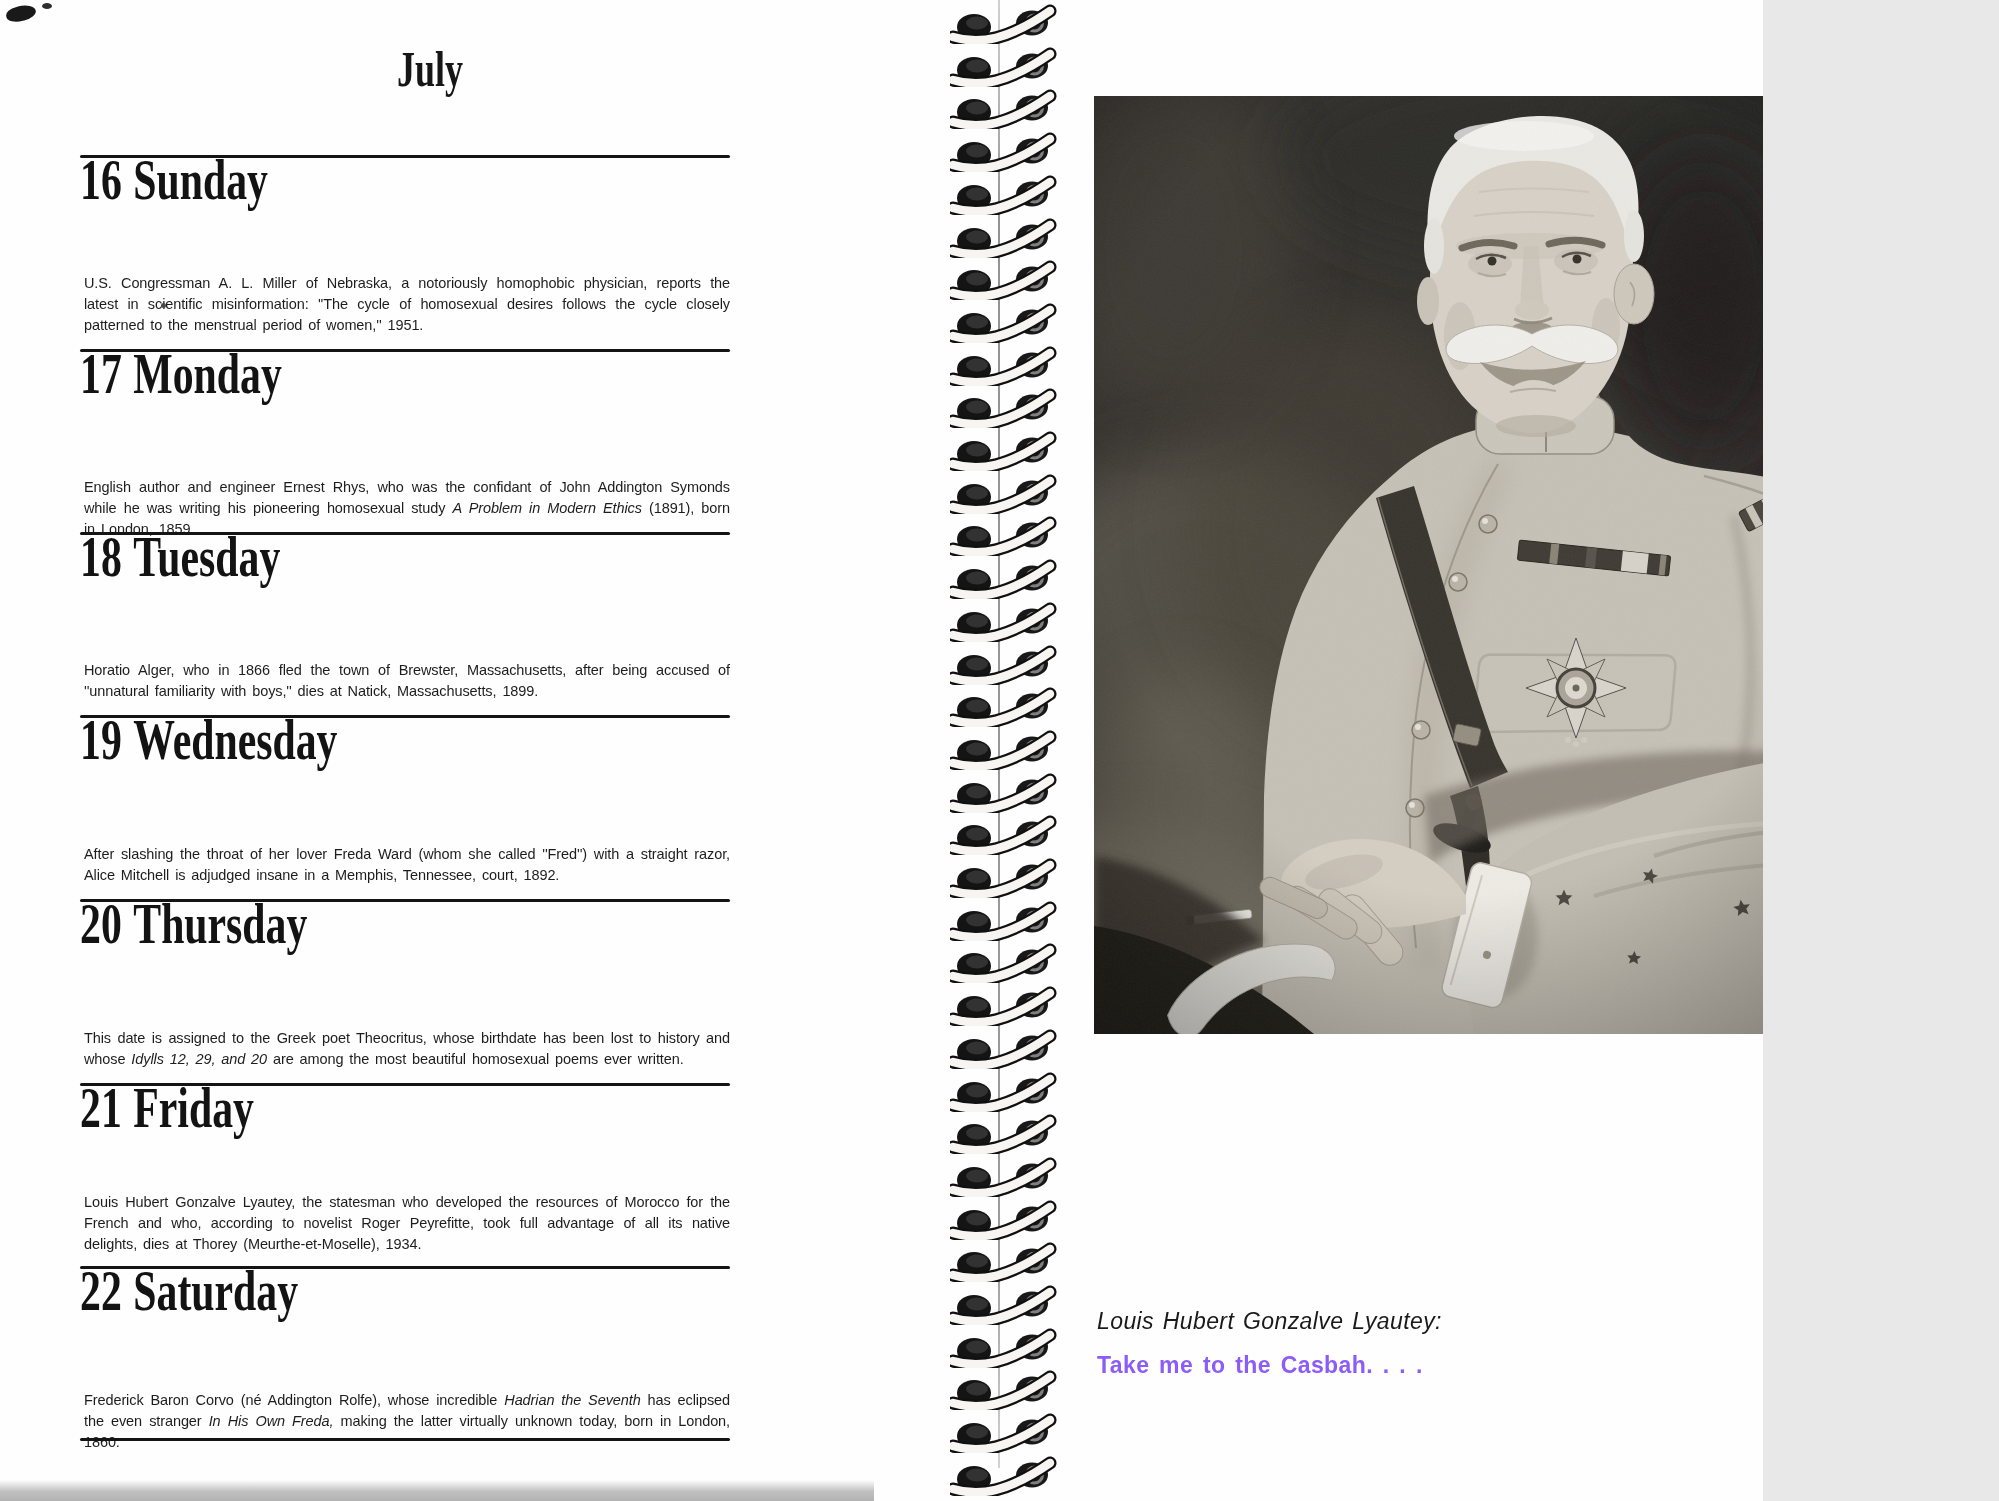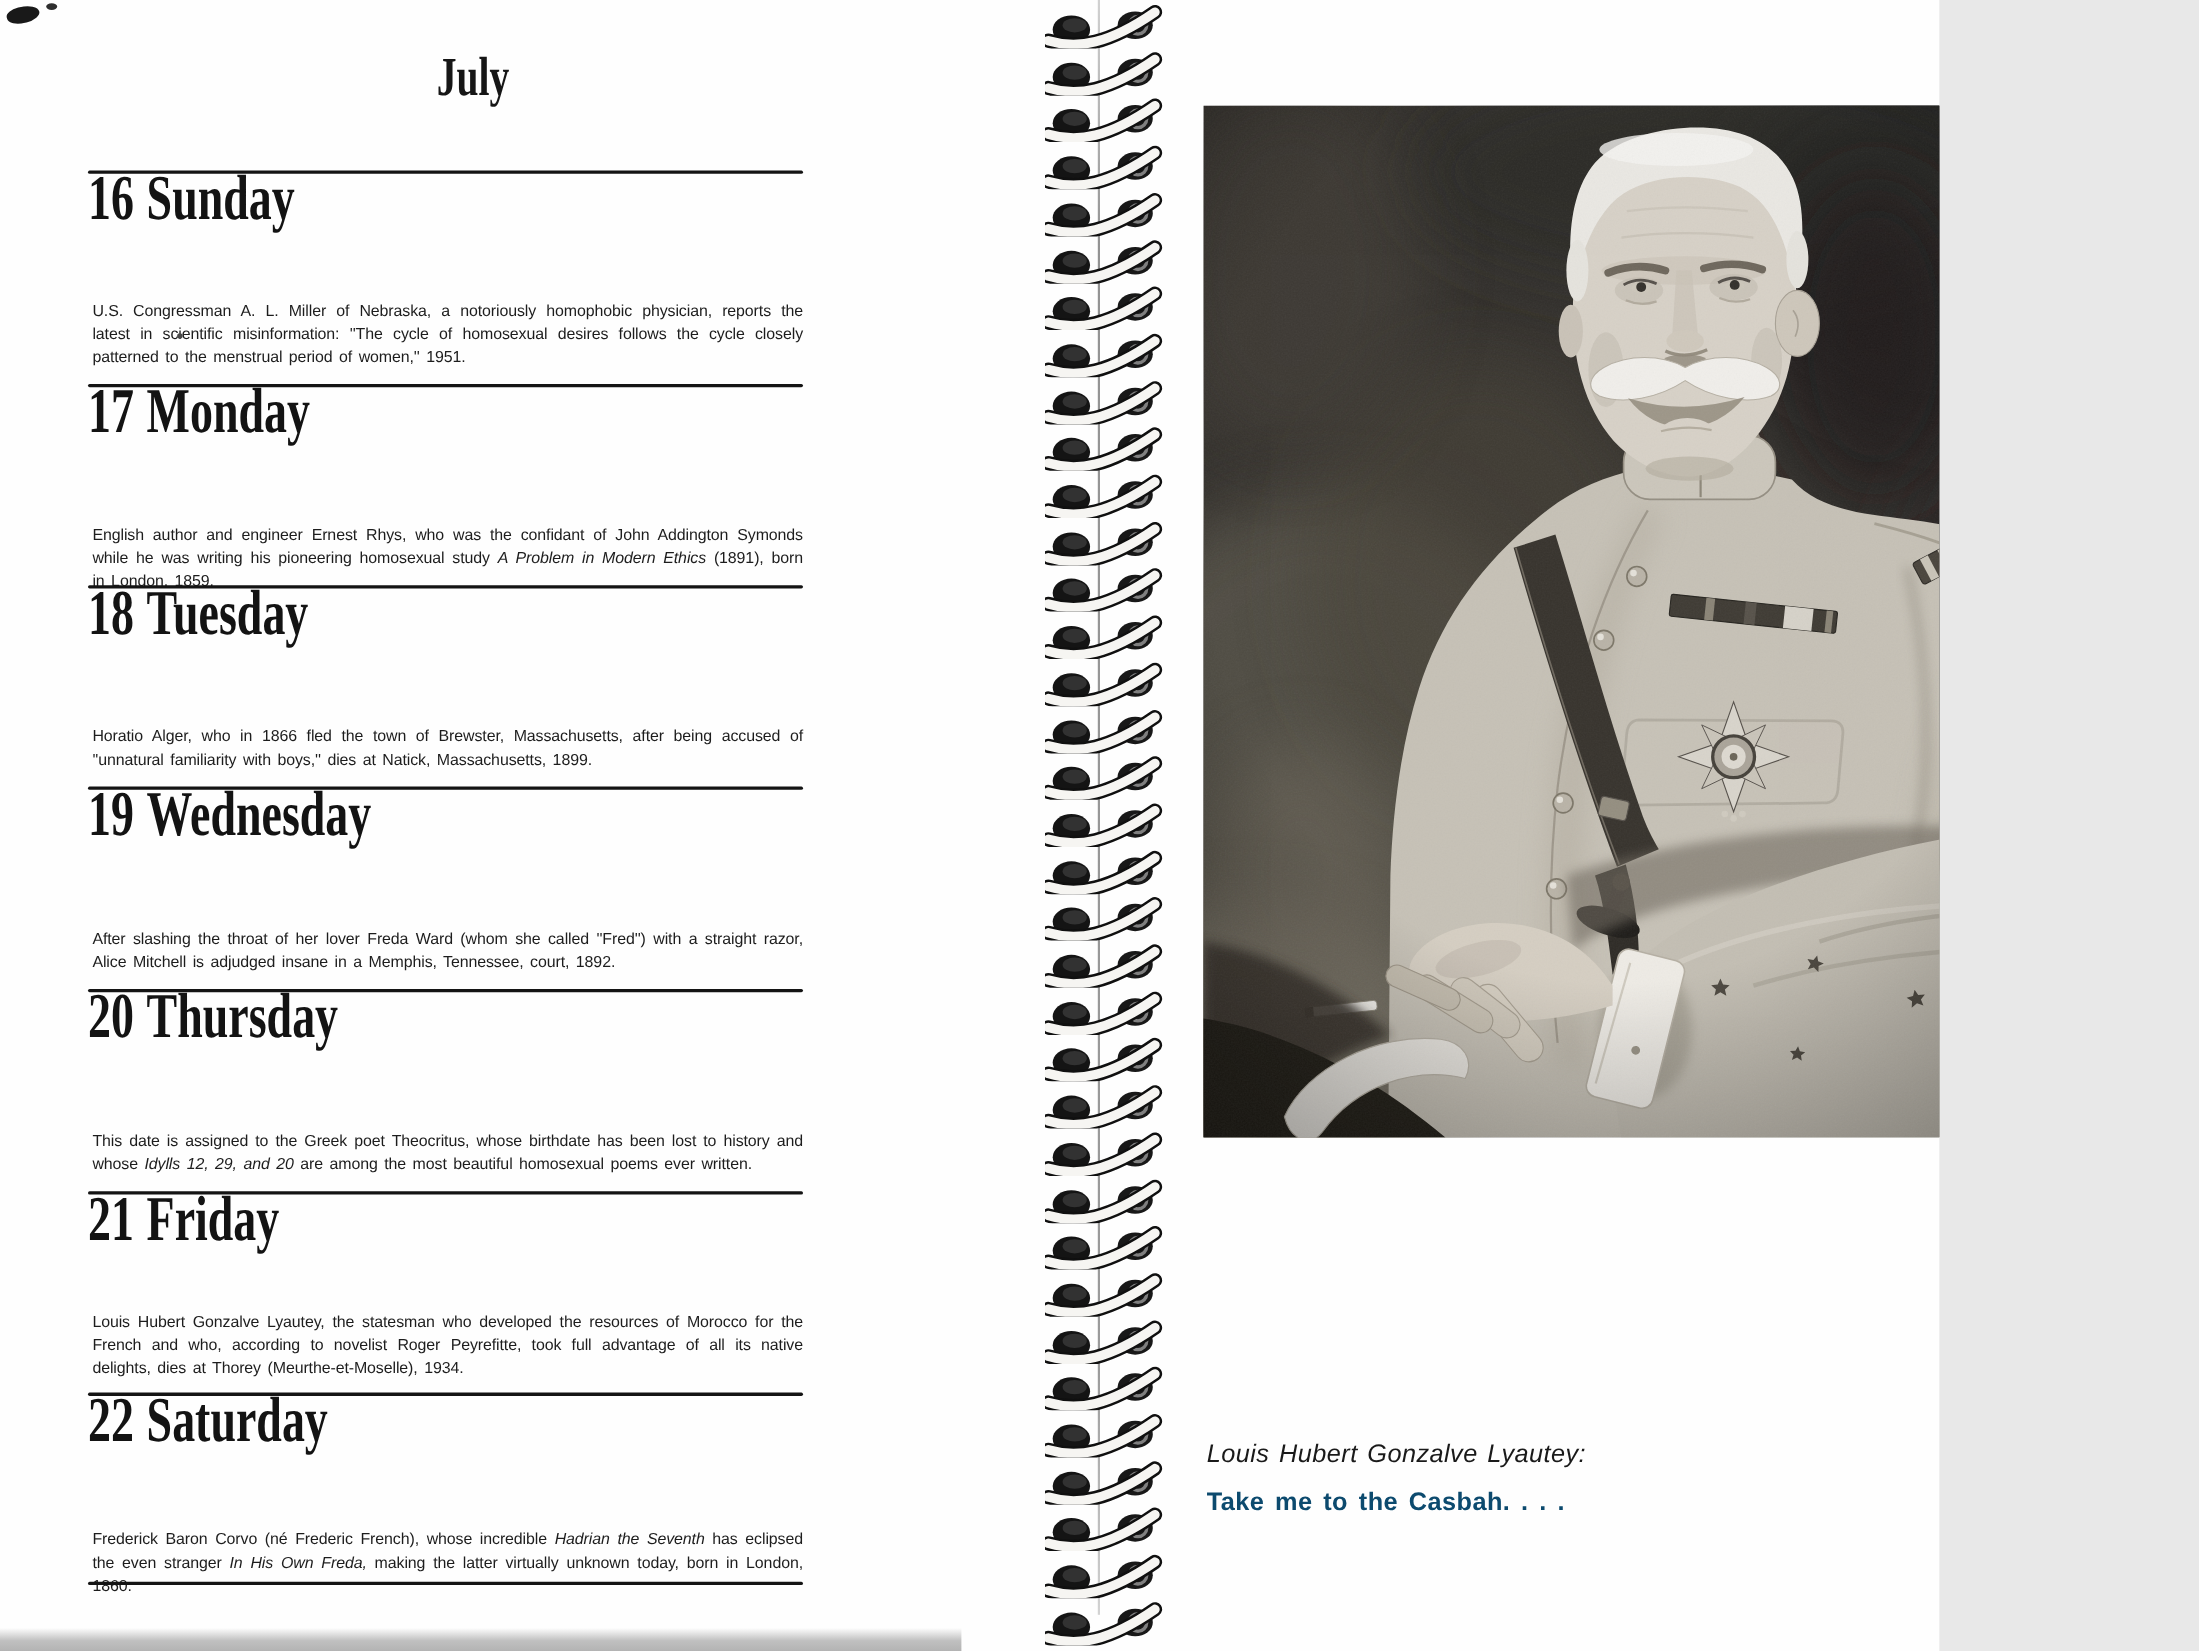--- a/index.html
+++ b/index.html
@@ -47,21 +47,21 @@
   .spiral{position:absolute;left:950px;top:0;width:114px;height:1501px;}
   .coil{position:absolute;left:0;top:4px;width:112px;height:40px;}
   
   .photo{position:absolute;left:1094px;top:96px;width:833px;height:938px;}
   .photo svg{display:block;width:100%;height:100%;}
   .caption{position:absolute;left:1097px;top:1308px;width:620px;}
   .caption-name{
     font-style:italic;font-weight:400;font-size:23px;line-height:26px;letter-spacing:.4px;word-spacing:2px;color:#1a1a1a;
   }
   .caption-quote{
-    margin-top:18px;font-weight:700;font-size:23px;line-height:26px;letter-spacing:.4px;word-spacing:3px;color:#0c4a6e;
+    margin-top:18px;font-weight:700;font-size:23px;line-height:26px;letter-spacing:.4px;word-spacing:3px;color:#8b5cf6;
   }
 </style>
 </head>
 <body>
 
 <div class="canvas">
 
   <div>
     <div class="month-title">July</div>
 
@@ -98,21 +98,21 @@
     <div class="rule" style="top:1083px"></div>
     <div class="day-header" style="top:1079px">
       <span class="day-num">21</span><span class="day-name">Friday</span>
     </div>
     <div class="entry" style="top:1192px"><span>Louis Hubert Gonzalve Lyautey, the statesman who developed the resources of Morocco for the French and who, according to novelist Roger Peyrefitte, took full advantage of all its native delights, dies at Thorey (Meurthe-et-Moselle), 1934.</span></div>
 
     <div class="rule" style="top:1266px"></div>
     <div class="day-header" style="top:1262px">
       <span class="day-num">22</span><span class="day-name">Saturday</span>
     </div>
-    <div class="entry" style="top:1390px"><span>Frederick Baron Corvo (né Frederic French), whose incredible </span><i>Hadrian the Seventh</i><span> has eclipsed the even stranger </span><i>In His Own Freda,</i><span> making the latter virtually unknown today, born in London, 1860.</span></div>
+    <div class="entry" style="top:1390px"><span>Frederick Baron Corvo (né Addington Rolfe), whose incredible </span><i>Hadrian the Seventh</i><span> has eclipsed the even stranger </span><i>In His Own Freda,</i><span> making the latter virtually unknown today, born in London, 1860.</span></div>
 
     <div class="rule" style="top:1438px"></div>
 
     <div class="speck1"></div>
     <div class="speck2"></div>
     <div class="speck3"></div>
     <div class="bottom-shadow"></div>
   </div>
 
   <div class="crease"></div>

